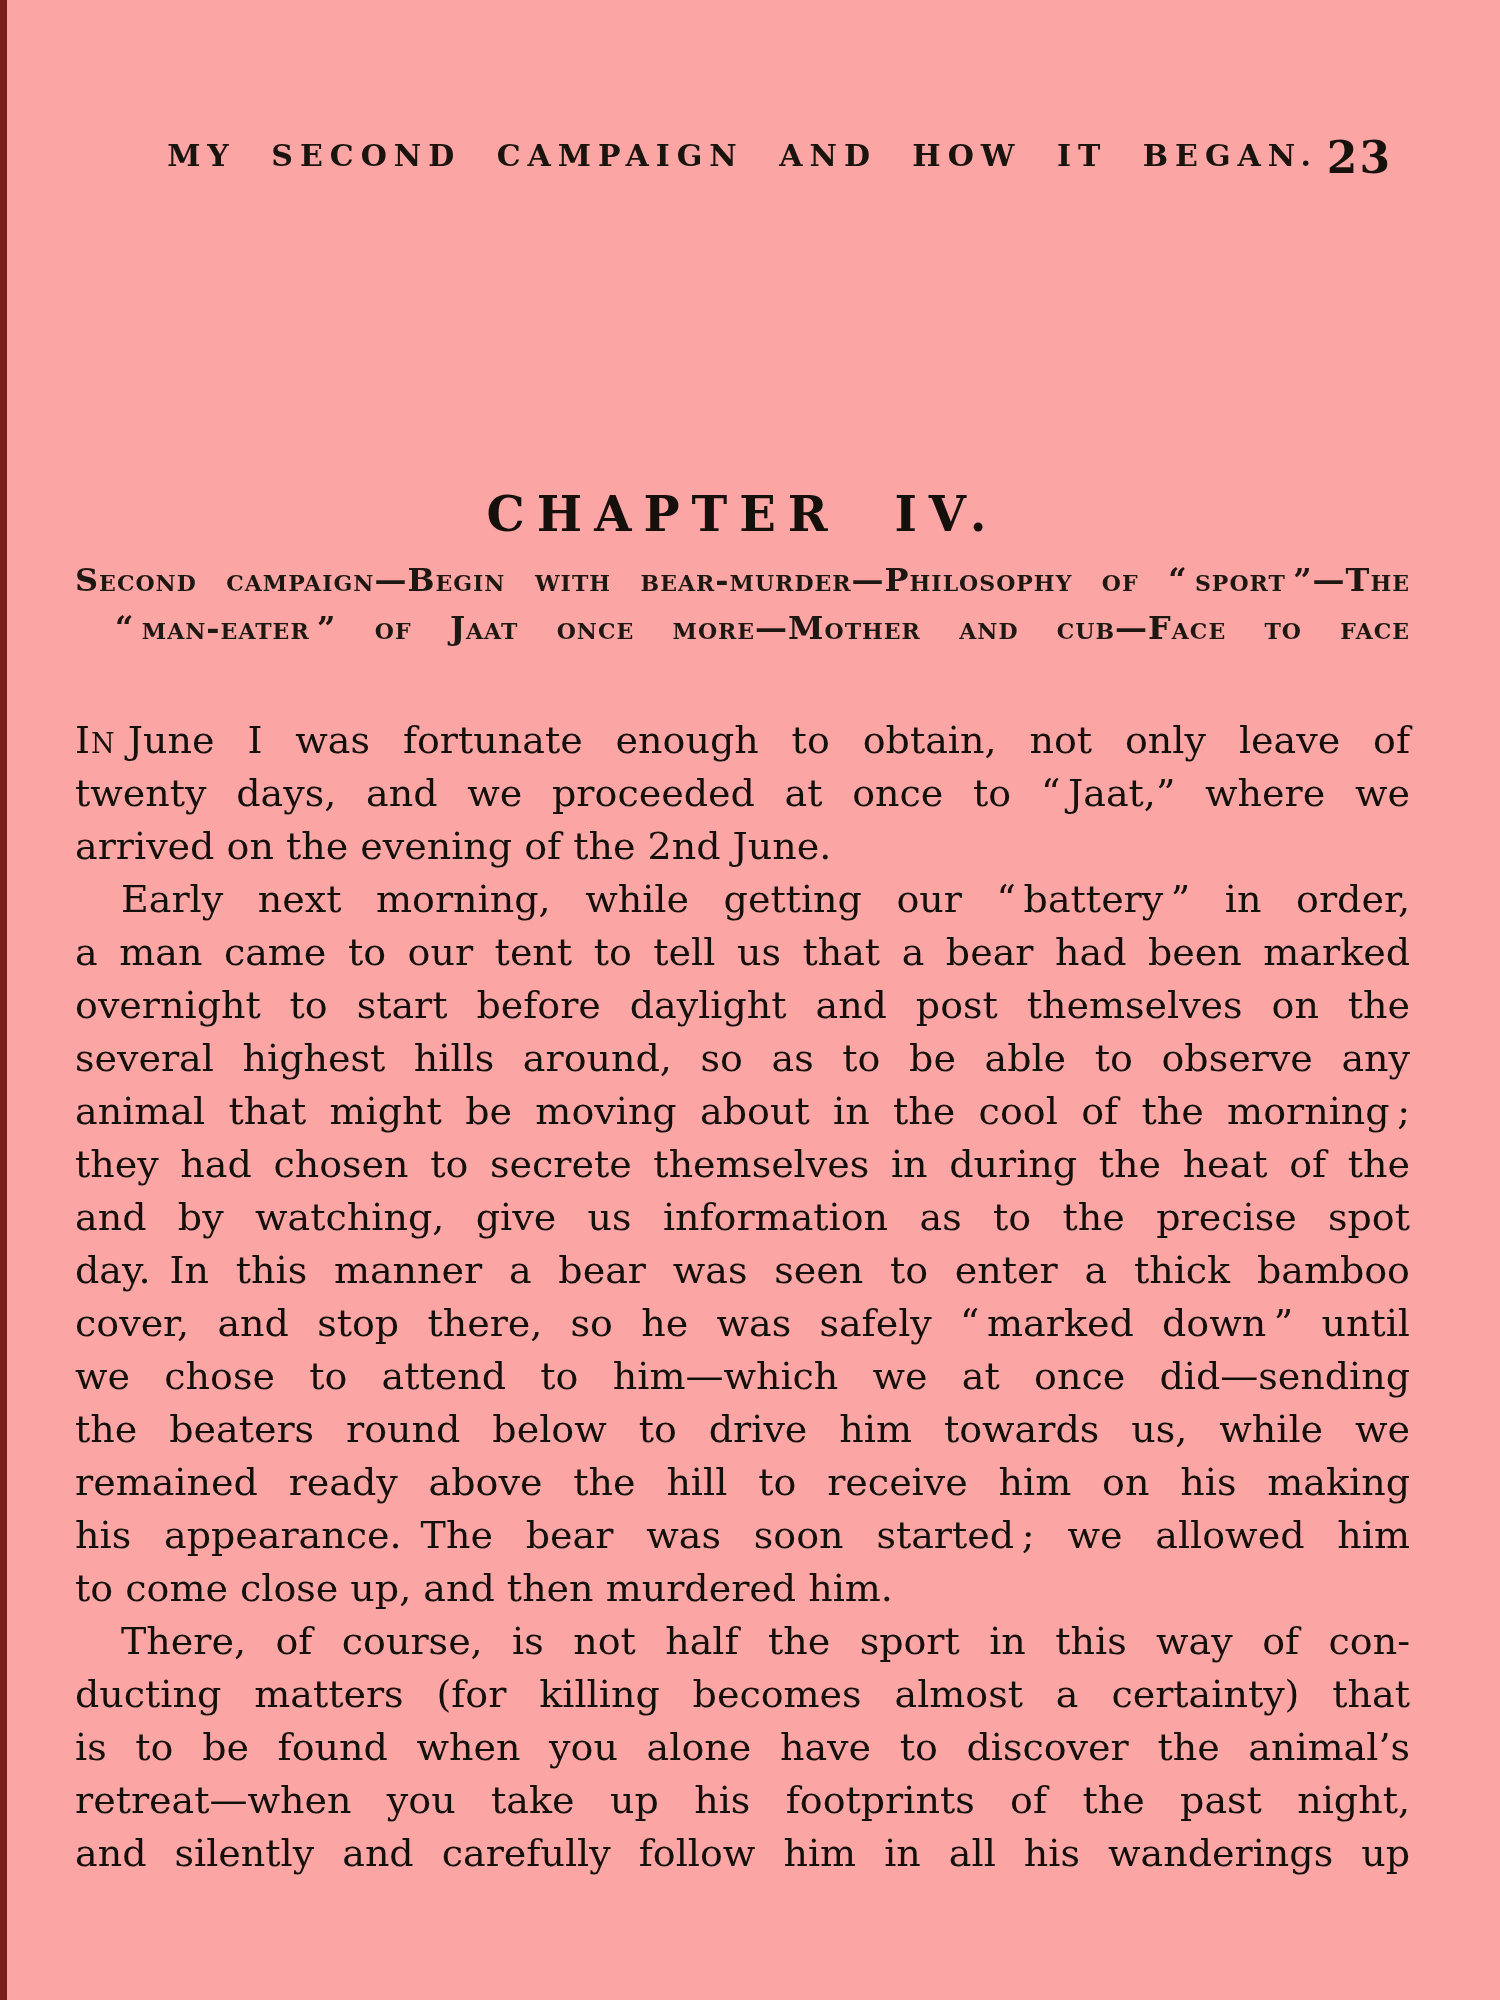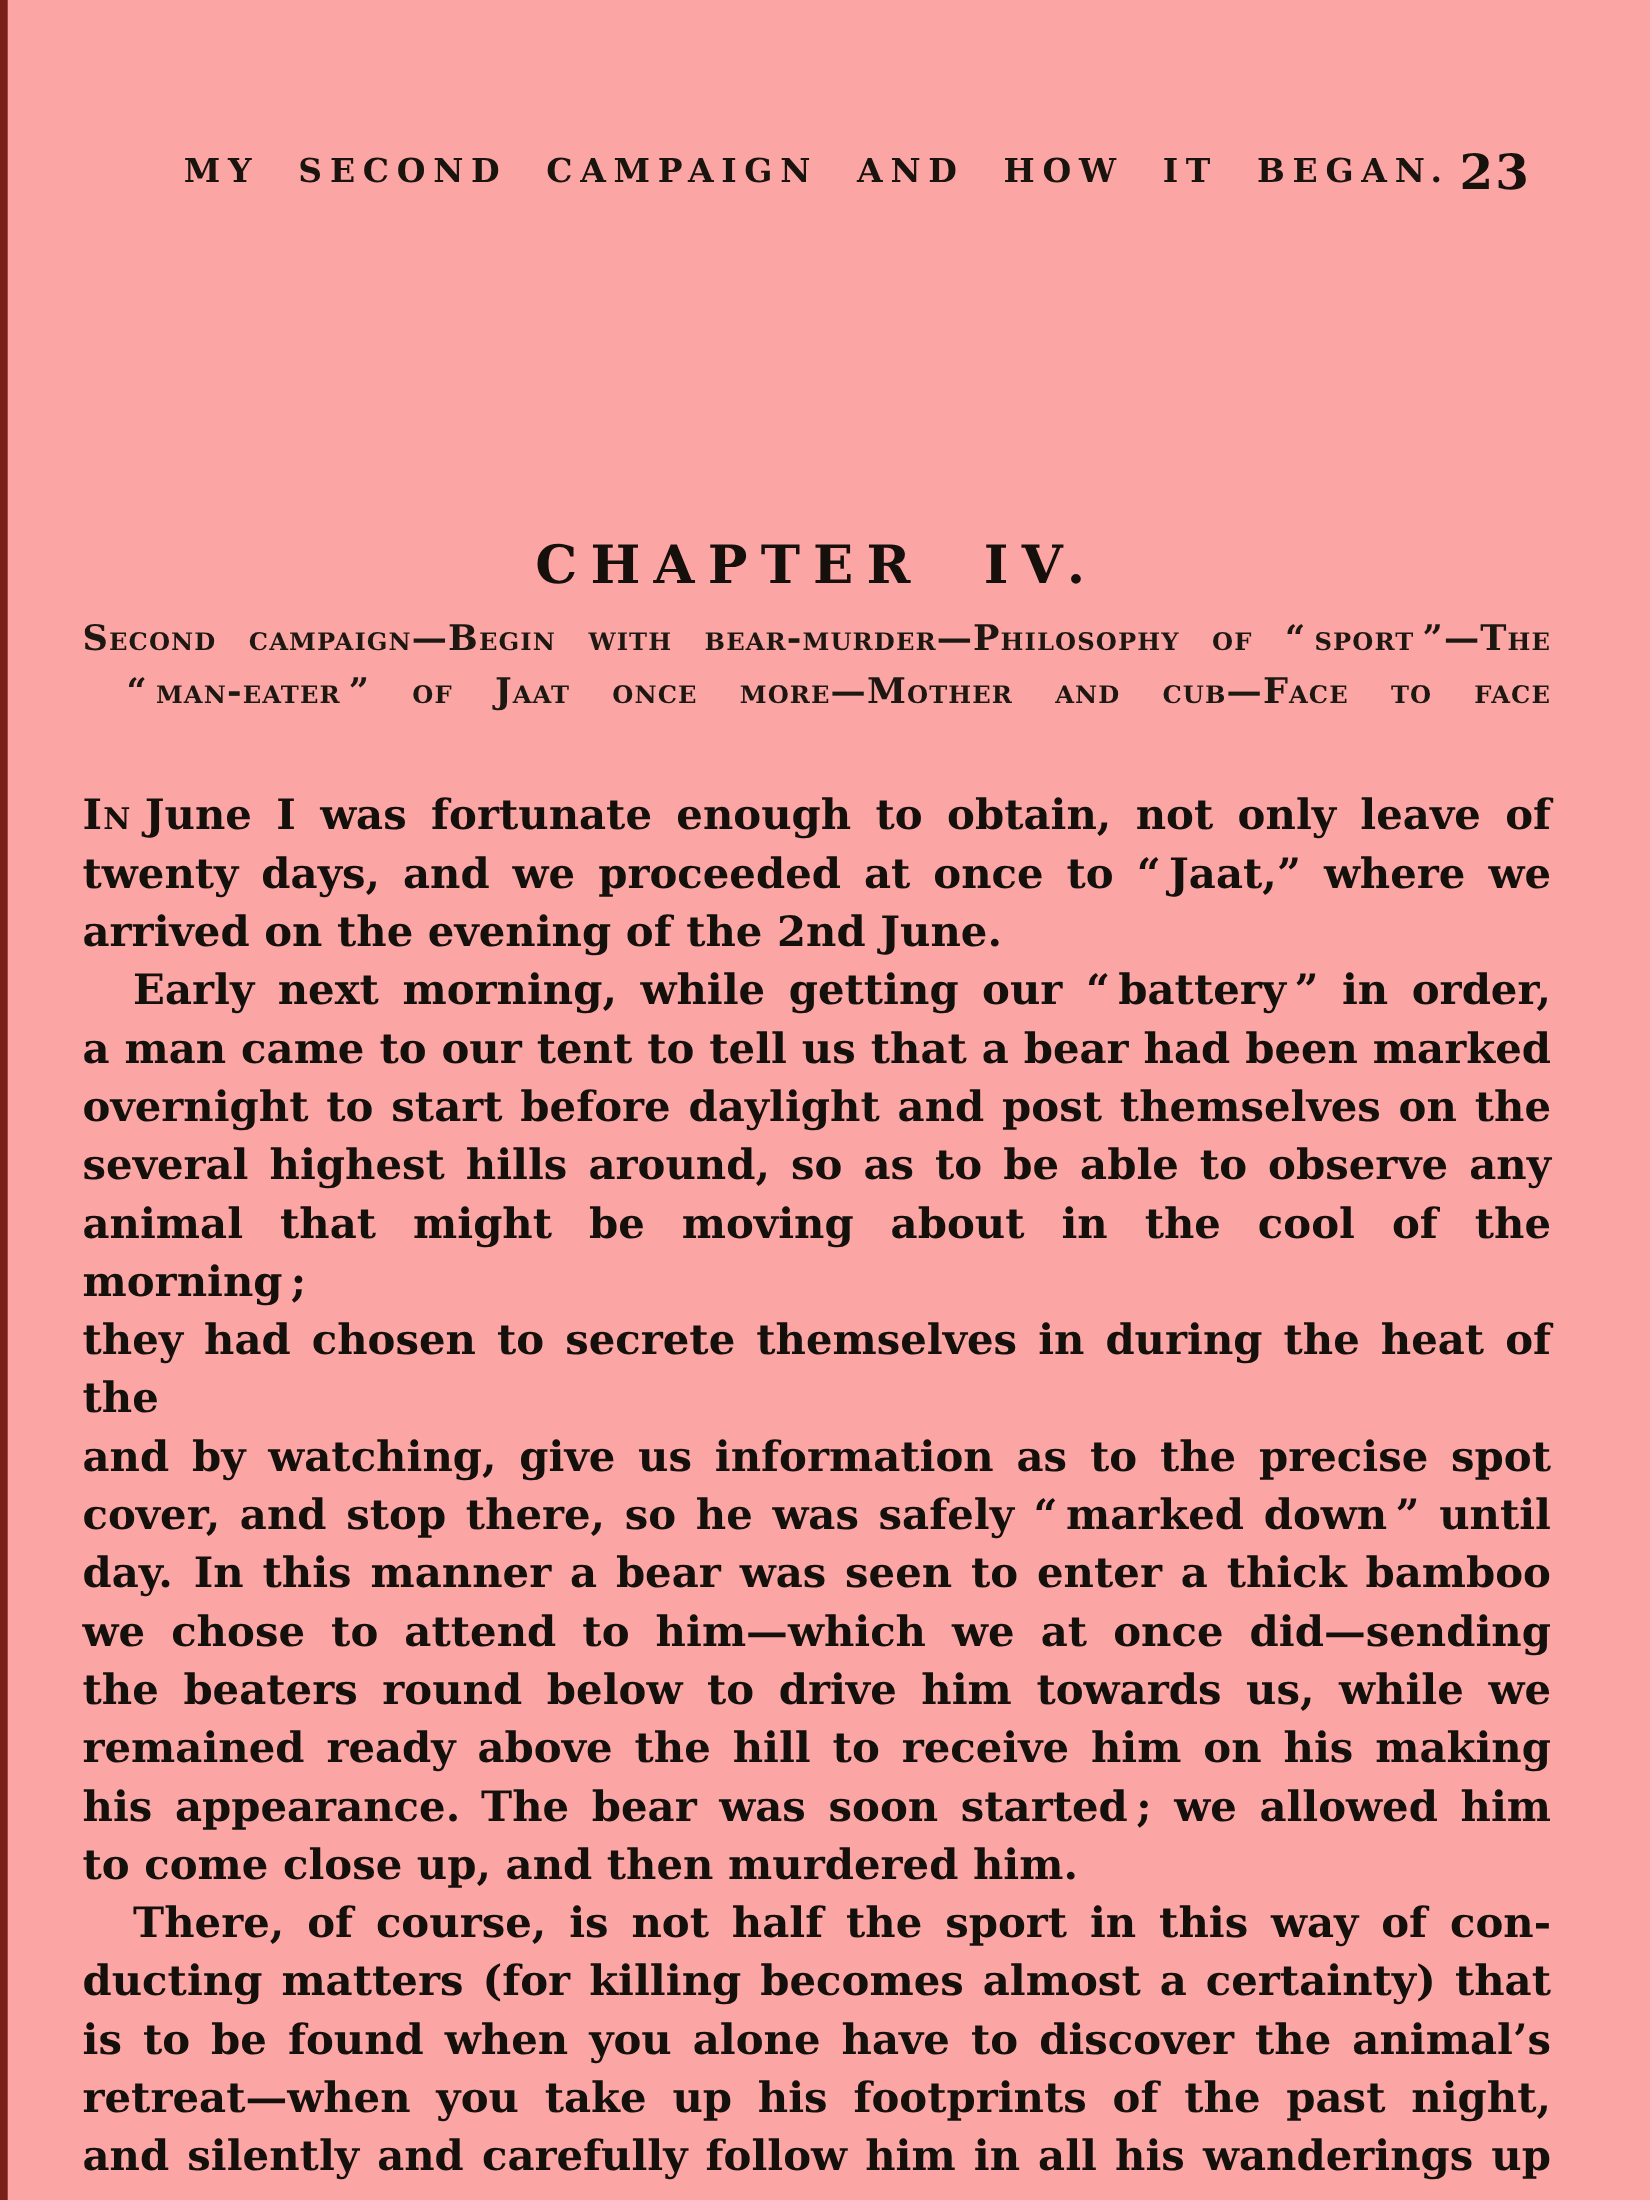--- a/index.html
+++ b/index.html
@@ -50,21 +50,21 @@
   }
   .sline{text-align:justify;text-align-last:justify;}
   .sline.sind{text-indent:40px;}
   .sline.slast{text-align:left;text-align-last:left;}
   
   .bodytext{
     position:absolute;top:714px;left:75px;width:1335px;
     font-size:38px;line-height:53px;
     color:#14100c;
   }
-  .line{text-align:justify;text-align-last:justify;font-weight:bold;}
+  .line{text-align:justify;text-align-last:justify;}
   .line.last{text-align:left;text-align-last:left;}
   .line.ind{text-indent:46px;}
   .sc{font-variant:small-caps;letter-spacing:1px;}
   .lead{margin-right:0.32em;}
 </style>
 </head>
 <body>
 
 <div class="page">
 
@@ -91,22 +91,22 @@
     </div>
 
     <div>
       <div class="line ind">Early next morning, while getting our “ battery ” in order,</div>
       <div class="line">a man came to our tent to tell us that a bear had been marked</div>
       <div class="line">overnight to start before daylight and post themselves on the</div>
       <div class="line">several highest hills around, so as to be able to observe any</div>
       <div class="line">animal that might be moving about in the cool of the morning ;</div>
       <div class="line">they had chosen to secrete themselves in during the heat of the</div>
       <div class="line">and by watching, give us information as to the precise spot</div>
+      <div class="line">day. In this manner a bear was seen to enter a thick bamboo</div>
       <div class="line">cover, and stop there, so he was safely “ marked down ” until</div>
-      <div class="line">day. In this manner a bear was seen to enter a thick bamboo</div>
       <div class="line">we chose to attend to him—which we at once did—sending</div>
       <div class="line">the beaters round below to drive him towards us, while we</div>
       <div class="line">remained ready above the hill to receive him on his making</div>
       <div class="line">his appearance. The bear was soon started ; we allowed him</div>
       <div class="line last">to come close up, and then murdered him.</div>
     </div>
 
     <div>
       <div class="line ind">There, of course, is not half the sport in this way of con-</div>
       <div class="line">ducting matters (for killing becomes almost a certainty) that</div>

